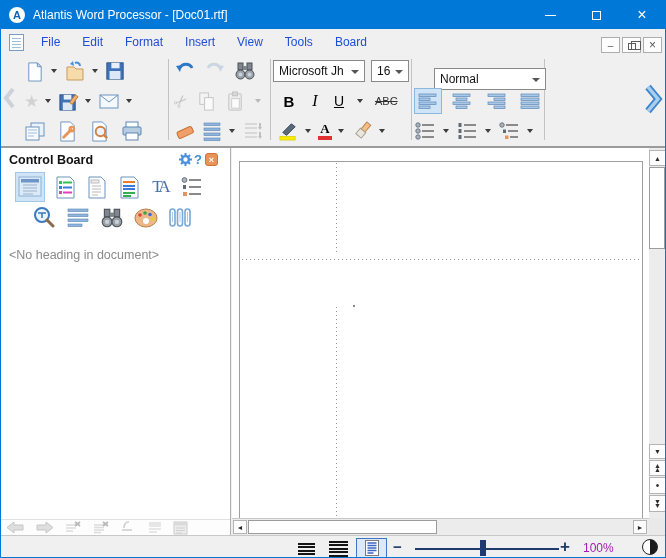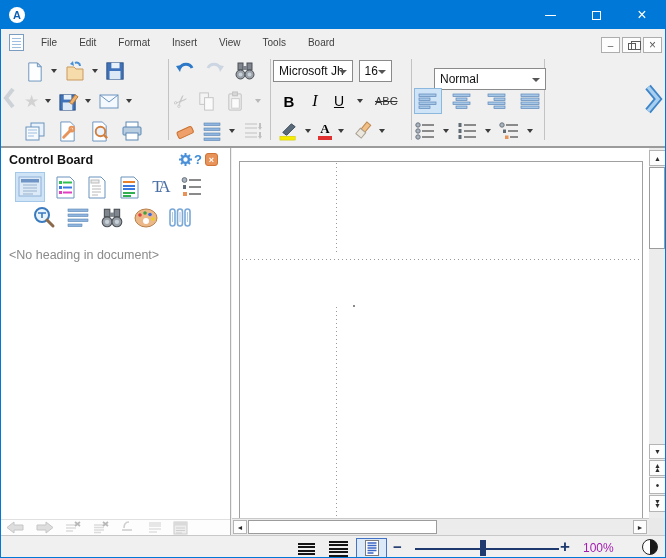--- a/index.html
+++ b/index.html
@@ -15,21 +15,21 @@
   .title-text { color:#fff; font-size:12px; margin-left:8px; white-space:nowrap; }
   .title-controls { position:absolute; right:0; top:0; height:28px; display:flex; }
   .tc-btn { width:46px; height:28px; display:flex; align-items:center; justify-content:center; color:#fff; font-size:13px; }
   .tc-min-glyph { width:11px; height:1px; background:#fff; }
   .tc-max-glyph { width:9px; height:9px; border:1px solid #fff; }
   
   .menubar { position:absolute; left:0; top:28px; width:100%; height:26px; background:#f0f0f0; display:flex; align-items:center; }
   .doc-icon { width:15px; height:17px; margin-left:8px; background:#fdfdfd; border:1px solid #7a9cc0; position:relative; }
   .doc-icon i { position:absolute; left:2px; right:2px; height:1px; background:#9dbede; }
   .menu-items { display:flex; margin-left:6px; }
-  .menu-item { padding:4px 11px; font-size:10px; color:#404040; cursor:default; }
+  .menu-item { padding:4px 11px; font-size:12px; color:#1d4ed8; cursor:default; }
   .mdi-controls { position:absolute; right:3px; top:8px; display:flex; gap:2px; }
   .mdi-btn { width:19px; height:16px; border:1px solid #adadad; background:#fdfdfd; color:#5a5a5a; font-size:10px; display:flex; align-items:center; justify-content:center; }
   .mdi-restore { position:relative; width:8px; height:7px; border:1px solid #5a5a5a; background:#fdfdfd; margin-top:2px;}
   .mdi-restore:before { content:""; position:absolute; left:2px; top:-3px; width:8px; height:7px; border:1px solid #5a5a5a; }
   
   .toolbar { position:absolute; left:0; top:54px; width:100%; height:92px; background:#f0f0f0; border-bottom:1px solid #9b9b9b; }
   .tb-sep { position:absolute; top:4px; bottom:6px; width:1px; background:#c3c3c3; }
   .tb-row { position:absolute; height:28px; display:flex; align-items:center; }
   .tb-btn { height:26px; display:flex; align-items:center; justify-content:center; padding:0 1px; }
   .dd { width:0; height:0; border-left:3.5px solid transparent; border-right:3.5px solid transparent; border-top:4px solid #3c3c3c; margin:0 3px 0 2px; }
@@ -78,20 +78,21 @@
   .zoom-label { position:absolute; left:582px; top:5px; color:#a21caf; font-size:12px; }
   .contrast { position:absolute; left:641px; top:3px; width:16px; height:16px; border-radius:50%; border:1px solid #222; background:linear-gradient(90deg,#ffffff 50%,#1a1a1a 50%); }
 </style>
 </head>
 <body>
 
 <div class="window">
 
   <div class="titlebar">
     <div class="app-logo">A</div>
+    <div class="title-text">Atlantis Word Processor - [Doc01.rtf]</div>
     <div class="title-controls">
       <div class="tc-btn">
           <span class="tc-min-glyph"></span>
         </div>
       <div class="tc-btn">
           <span class="tc-max-glyph"></span>
         </div>
       <div class="tc-btn" style="font-size:16px;">
           <span>×</span>
         </div>
@@ -285,21 +286,21 @@
         <span class="dd"></span>
       <div class="tb-btn">
         <svg width="22" height="20" viewBox="0 0 22 20">
             <path d="M2 3h12M2 7h12M2 12h12M2 16h12" stroke="#d8d8d8" stroke-width="2"></path>
             <path d="M17 2v5M17 11v5" stroke="#c0c0c0" stroke-width="2"></path>
             <path d="M15 6l2 3 2-3zM15 15l2 3 2-3z" fill="#c0c0c0"></path>
           </svg>
       </div>
     </div>
 
-    <div class="tb-row" style="left:272px; top:2px; width:119px;">
+    <div class="tb-row" style="left:272px; top:2px; width:136px;">
       <div class="combo" style="width:92px;">
           <span>Microsoft Jh</span>
           <span class="carr"></span>
         </div>
       <div class="combo" style="width:38px; margin-left:6px;">
           <span>16</span>
           <span class="carr"></span>
         </div>
     </div>
 

